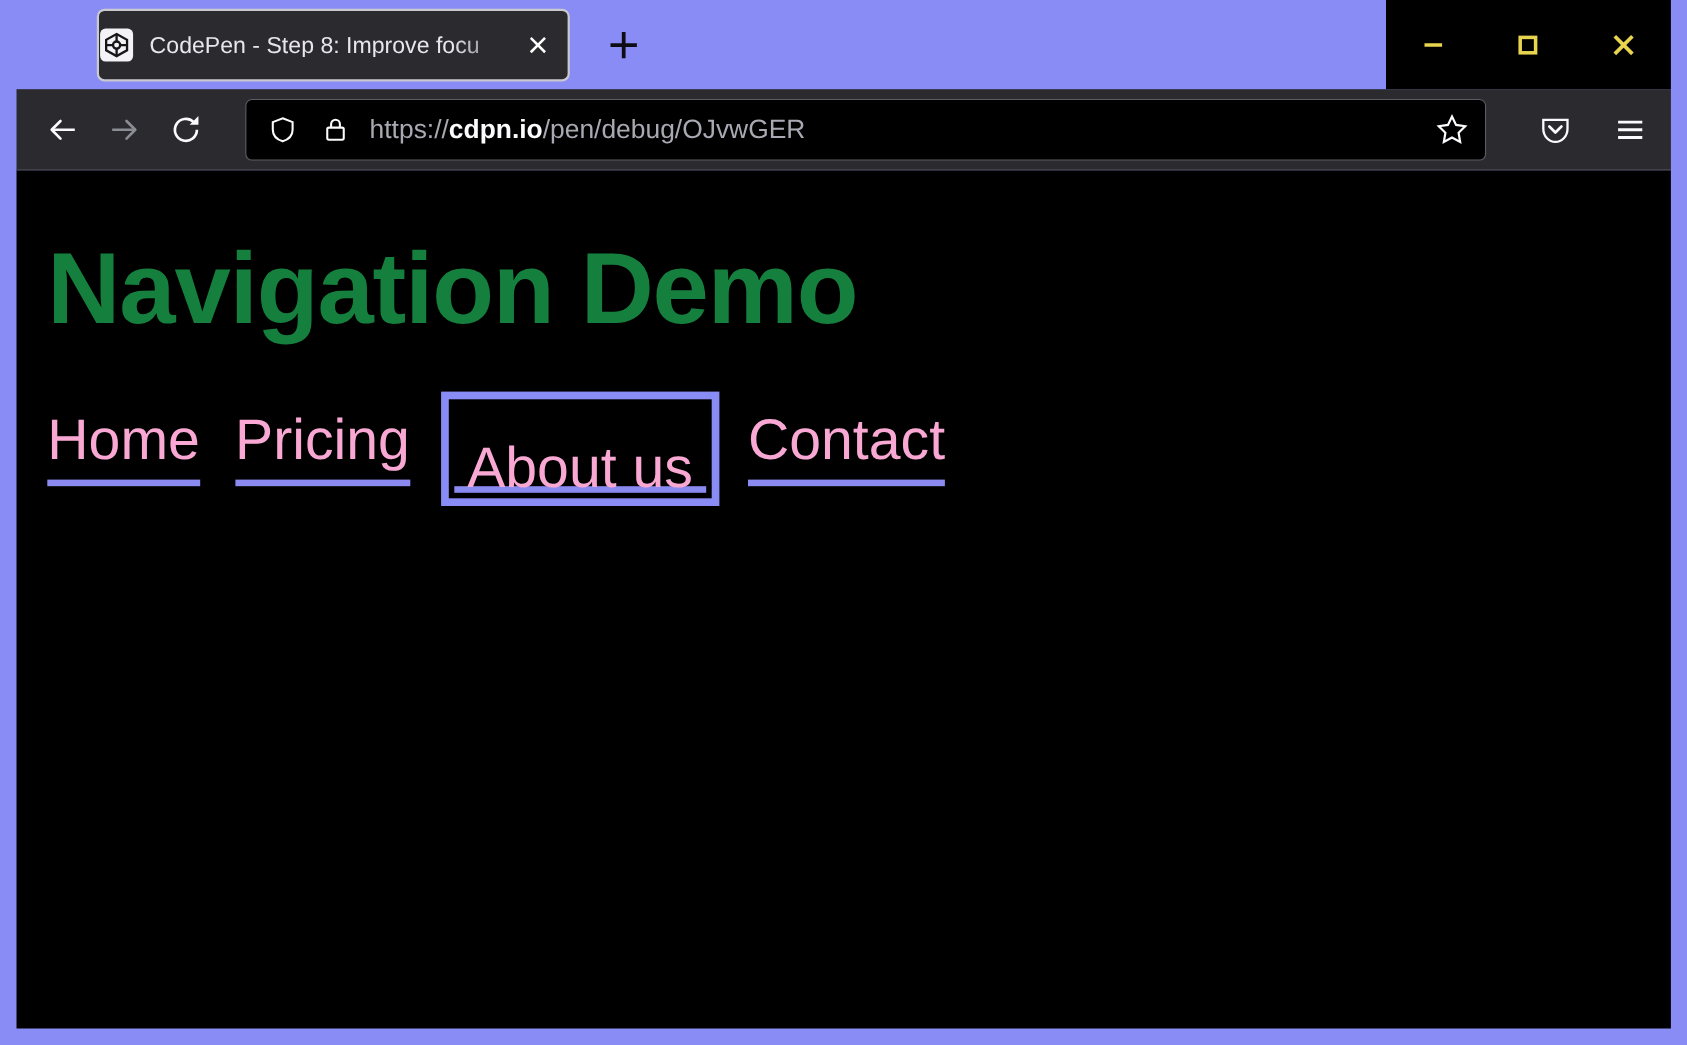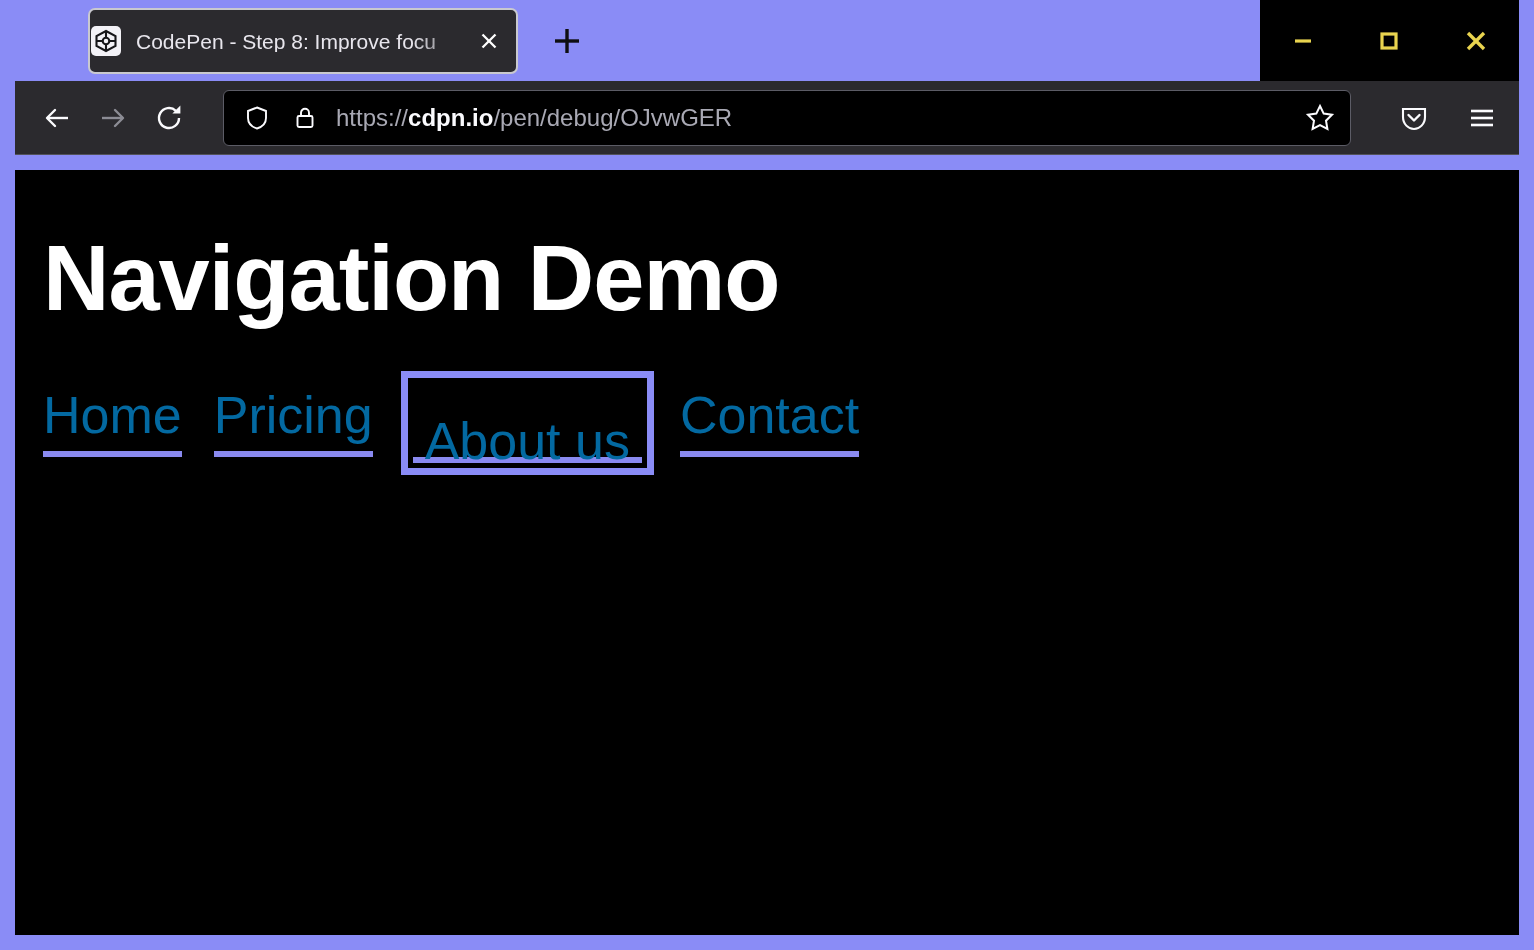--- a/index.html
+++ b/index.html
@@ -114,21 +114,21 @@
 
   
   .navbar {
     height: 74px;
     background: #2b2a2e;
     border-bottom: 1px solid #52525a;
     display: flex;
     align-items: center;
     padding: 0 12px 0 14px;
     flex: 0 0 auto;
-    margin: 0 15px 15px 15px;
+    margin: 0 15px 0 15px;
   }
 
   .nav-btn {
     width: 56px;
     height: 56px;
     display: flex;
     align-items: center;
     justify-content: center;
     flex: 0 0 auto;
     color: #fbfbfe;
@@ -188,36 +188,36 @@
   
   .content {
     flex: 1 1 auto;
     background: #000;
     margin: 0 15px 15px 15px;
     padding: 60px 0 0 28px;
     overflow: hidden;
   }
 
   .page-title {
-    color: #ffffff;
+    color: #15803d;
     font-size: 92px;
     font-weight: bold;
     line-height: 1.05;
     letter-spacing: -1px;
     margin-bottom: 56px;
   }
 
   .navlinks {
     display: flex;
     align-items: center;
     gap: 0;
   }
 
   .navlink {
-    color: #0369a1;
+    color: #f9a8d4;
     font-size: 52px;
     line-height: 1;
     text-decoration: none;
     border-bottom: 6px solid #8a8af0;
     padding-bottom: 10px;
     display: inline-block;
     margin-right: 32px;
   }
 
   .navlink.focused {

